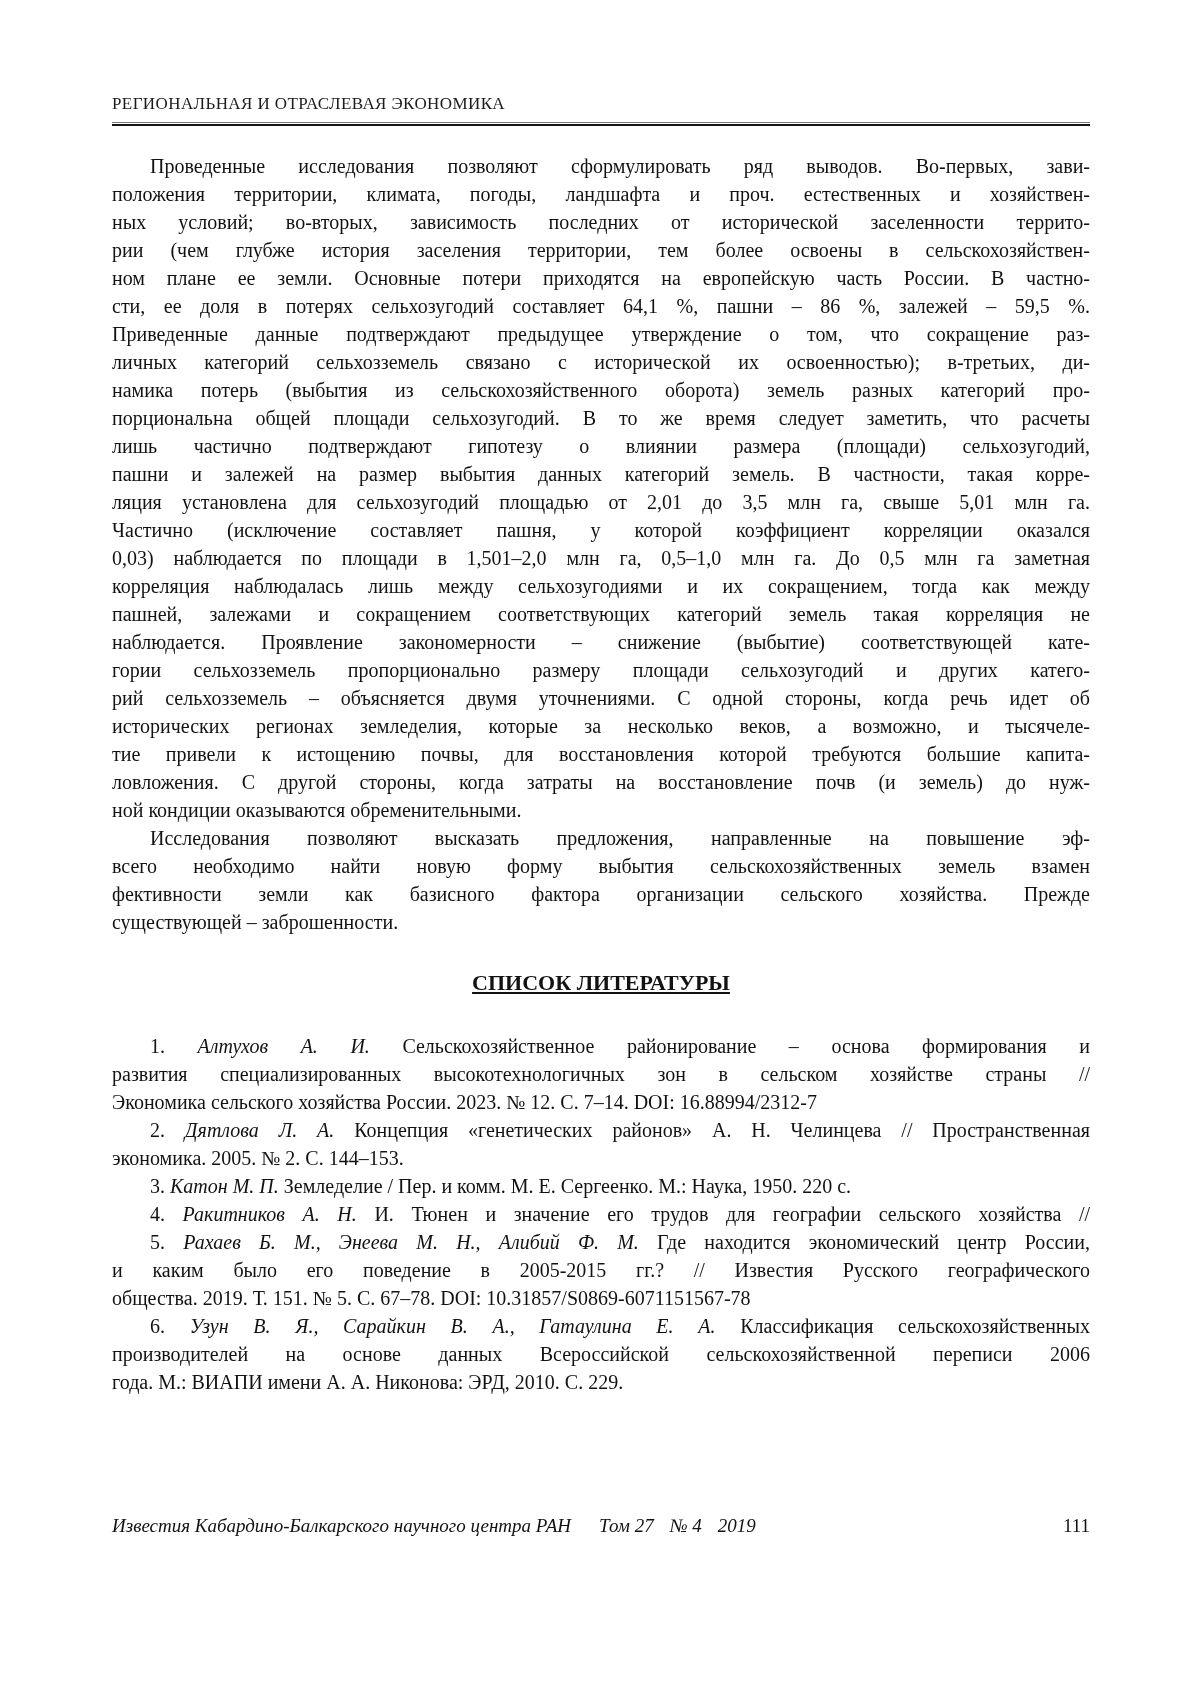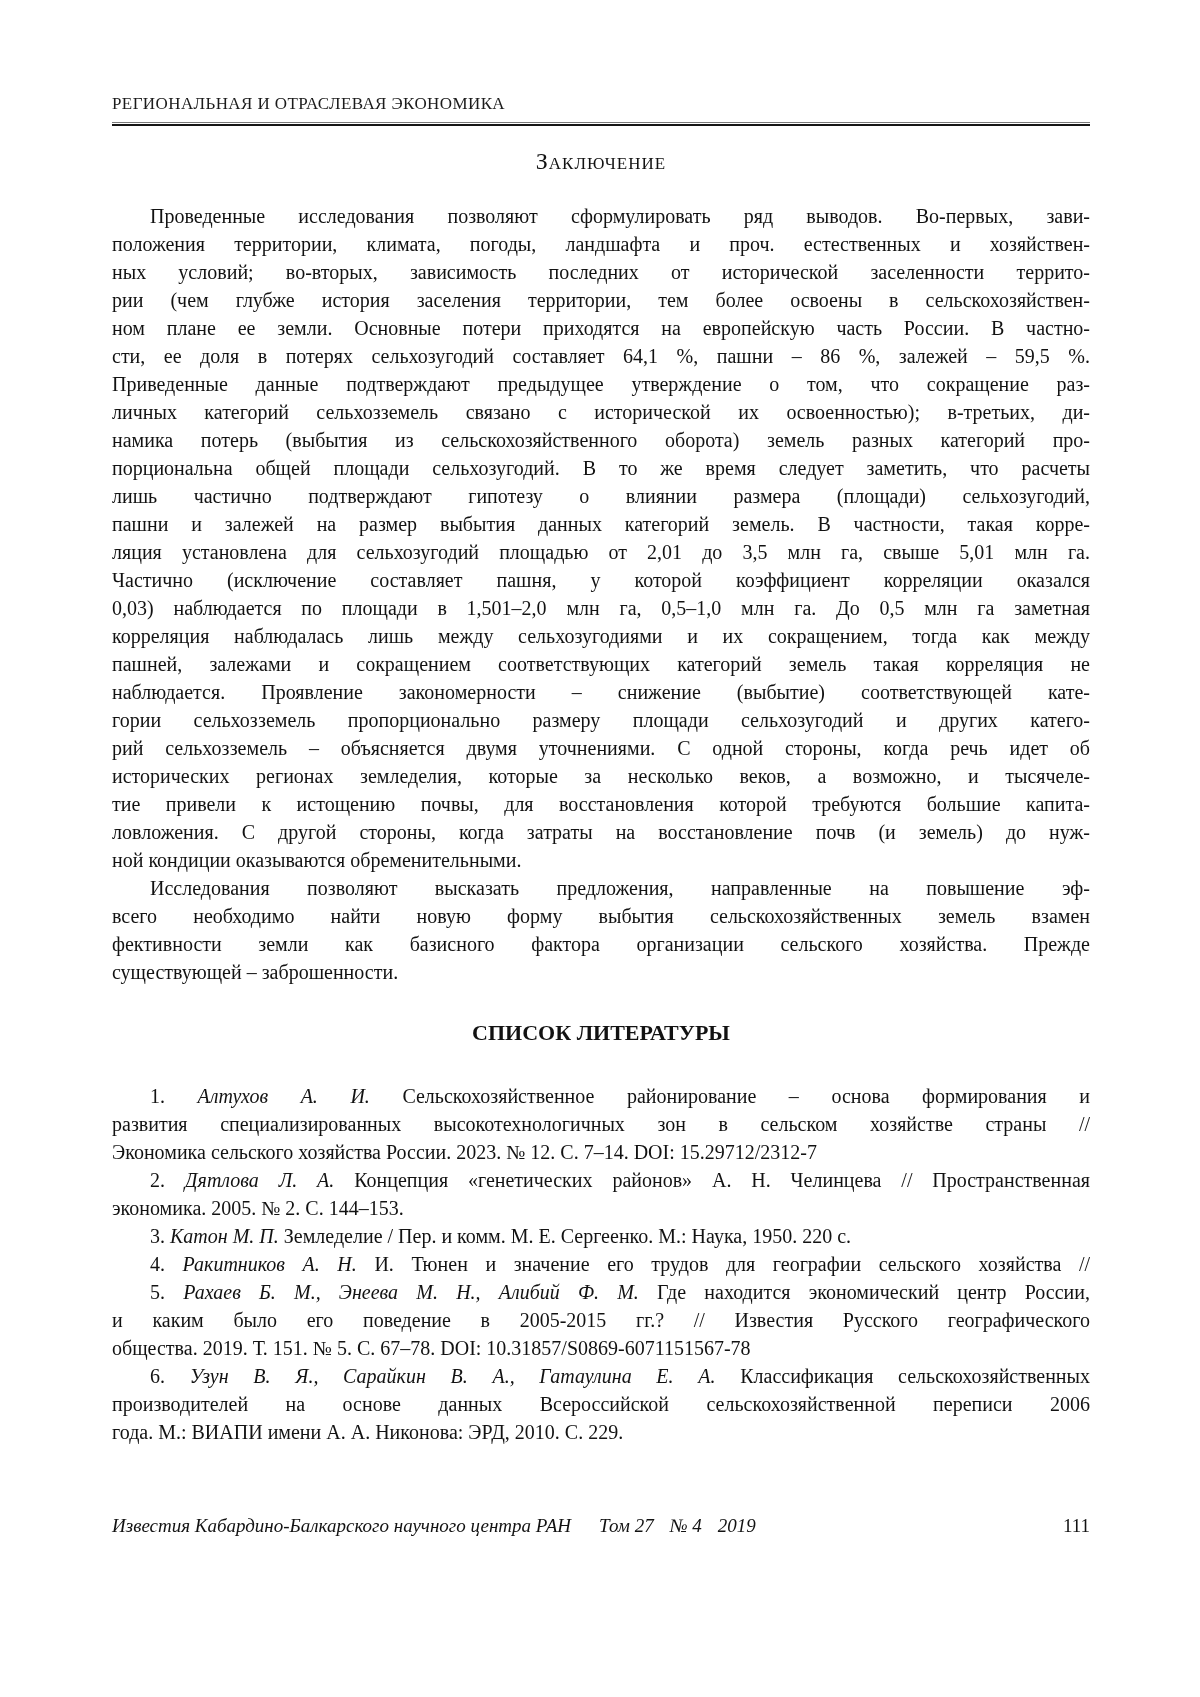--- a/index.html
+++ b/index.html
@@ -61,20 +61,21 @@
   .it {
     font-style: italic;
   }
   .ref-title {
     margin-top: 32px;
     margin-bottom: 34px;
     text-align: center;
     font-weight: bold;
     font-size: 22px;
     line-height: 30px;
+    text-decoration: underline;
   }
   .ref-list {
     font-size: 20px;
     line-height: 28px;
   }
   .footer {
     position: absolute;
     left: 112px;
     right: 110px;
     top: 1514px;
@@ -95,21 +96,20 @@
 </style>
 </head>
 <body>
 
 <div class="page">
 
   <div class="running-head">РЕГИОНАЛЬНАЯ И ОТРАСЛЕВАЯ ЭКОНОМИКА</div>
 
   <div class="header-rule"></div>
 
-  <div class="doc-title">Заключение</div>
 
   <div class="body-text">
     <div class="para">
         <div class="tline indent">Проведенные исследования позволяют сформулировать ряд выводов. Во-первых, зави-</div>
         <div class="tline">положения территории, климата, погоды, ландшафта и проч. естественных и хозяйствен-</div>
         <div class="tline">ных условий; во-вторых, зависимость последних от исторической заселенности террито-</div>
         <div class="tline">рии (чем глубже история заселения территории, тем более освоены в сельскохозяйствен-</div>
         <div class="tline">ном плане ее земли. Основные потери приходятся на европейскую часть России. В частно-</div>
         <div class="tline">сти, ее доля в потерях сельхозугодий составляет 64,1 %, пашни – 86 %, залежей – 59,5 %.</div>
         <div class="tline">Приведенные данные подтверждают предыдущее утверждение о том, что сокращение раз-</div>
@@ -138,21 +138,21 @@
         <div class="tline last">существующей – заброшенности.</div>
       </div>
   </div>
 
   <div class="ref-title">СПИСОК ЛИТЕРАТУРЫ</div>
 
   <div class="ref-list">
     <div class="ref">
         <div class="tline indent"><span>1. </span><span class="it">Алтухов А. И.</span><span> Сельскохозяйственное районирование – основа формирования и</span></div>
         <div class="tline">развития специализированных высокотехнологичных зон в сельском хозяйстве страны //</div>
-        <div class="tline last">Экономика сельского хозяйства России. 2023. № 12. С. 7–14. DOI: 15.29712/2312-7</div>
+        <div class="tline last">Экономика сельского хозяйства России. 2023. № 12. С. 7–14. DOI: 16.88994/2312-7</div>
       </div>
     <div class="ref">
         <div class="tline indent"><span>2. </span><span class="it">Дятлова Л. А.</span><span> Концепция «генетических районов» А. Н. Челинцева // Пространственная</span></div>
         <div class="tline last">экономика. 2005. № 2. С. 144–153.</div>
       </div>
     <div class="ref">
         <div class="tline indent last"><span>3. </span><span class="it">Катон М. П.</span><span> Земледелие / Пер. и комм. М. Е. Сергеенко. М.: Наука, 1950. 220 с.</span></div>
       </div>
     <div class="ref">
         <div class="tline indent"><span>4. </span><span class="it">Ракитников А. Н.</span><span> И. Тюнен и значение его трудов для географии сельского хозяйства //</span></div>

